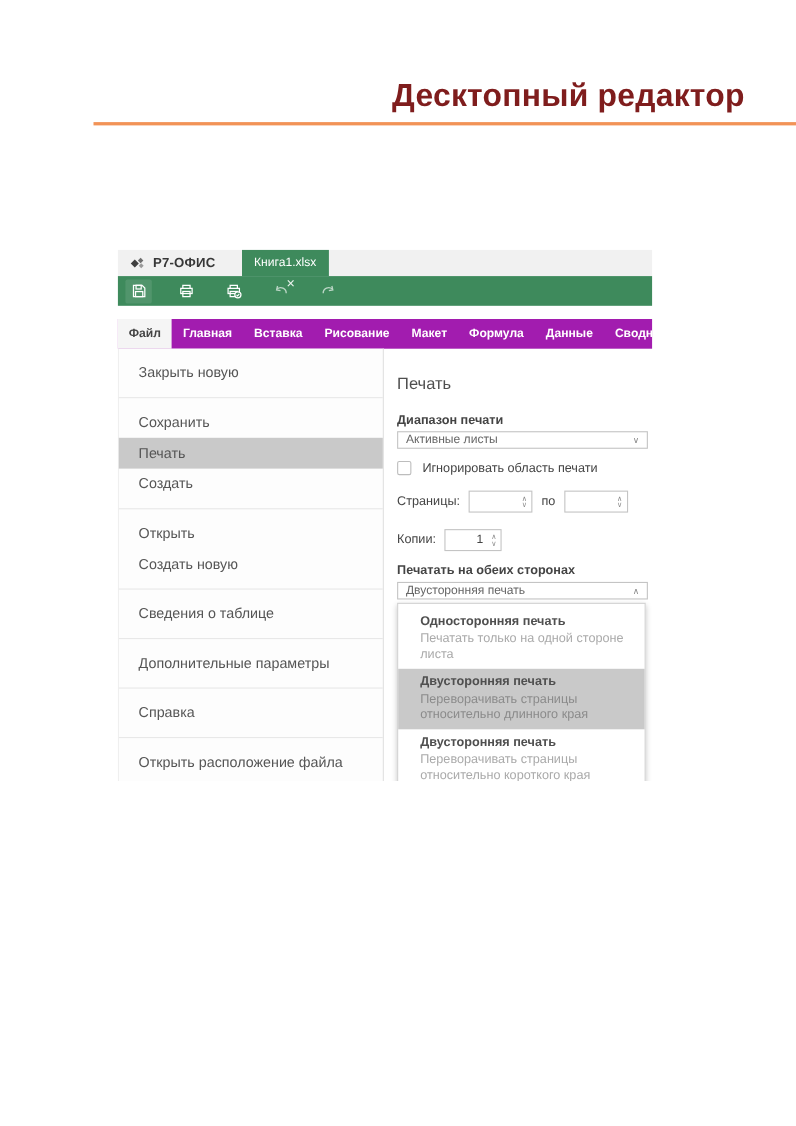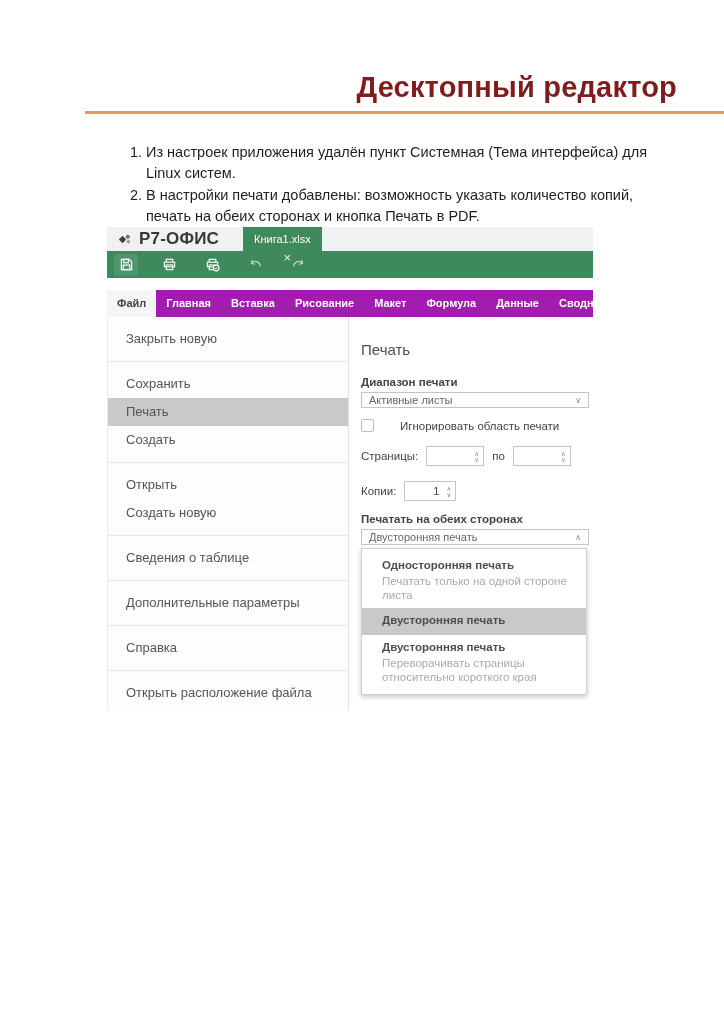--- a/index.html
+++ b/index.html
@@ -12,21 +12,21 @@
   .title-rule { position: absolute; top: 111px; left: 85px; right: 0; height: 3px; background: #F29357; }
   .notes { position: absolute; top: 142px; left: 121px; width: 548px; font-size: 14.5px; line-height: 21px; color: #1f1f1f; padding-left: 25px; }
   .notes li { margin-bottom: 1px; }
 
   
   .shot { position: absolute; left: 107px; top: 227px; width: 486px; height: 483px; overflow: hidden; background: #fff; }
 
   
   .shot-header { height: 24px; background: #f1f1f1; display: flex; align-items: stretch; }
   .brand { display: flex; align-items: center; gap: 6px; padding: 0 10px 0 11px; }
-  .brand-name { font-size: 17px; font-weight: 700; color: #383838; letter-spacing: 0.2px; }
+  .brand-name { font-size: 12px; font-weight: 700; color: #383838; letter-spacing: 0.2px; }
   .doc-tab { margin-left: 14px; display: flex; align-items: center; gap: 6px; padding: 0 11px; background: #3E8A5C; color: #fff; font-size: 11px; flex-direction: column; }
   .doc-tab .tab-label { white-space: nowrap; }
   .tab-close { margin-left: 10px; font-size: 13px; line-height: 1; opacity: .9; cursor: default; }
 
   
   .shot-toolbar { height: 27px; background: #3E8A5C; display: flex; align-items: center; padding-left: 7px; gap: 19px; }
   .tb-btn { width: 24px; height: 22px; display: flex; align-items: center; justify-content: center; border-radius: 2px; }
   .tb-btn.save { background: rgba(255,255,255,0.10); }
   .tb-btn svg { display: block; }
   .tb-btn.dim { opacity: .65; }
@@ -46,21 +46,21 @@
   .mitem { height: 28px; line-height: 28px; padding: 0 18px; white-space: nowrap; cursor: default; }
   .mitem.active { background: #c9c9c9; }
 
   
   .panel { flex: 1; padding: 24px 12px 0 12px; color: #444; }
   .panel-title { font-size: 15px; color: #4f4f4f; font-weight: 400; }
   .field-label { font-size: 11.5px; font-weight: 700; color: #444; margin-top: 18px; }
   .field-label.duplex { margin-top: 12px; }
   .select { margin-top: 4px; width: 228px; height: 16px; border: 1px solid #c4c4c4; background: #fff; display: flex; align-items: center; justify-content: space-between; padding: 0 7px; font-size: 11px; color: #666; }
   .select .chev { font-size: 8px; color: #888; }
-  .check-row { margin-top: 11px; display: flex; align-items: center; gap: 26px; }
+  .check-row { margin-top: 11px; display: flex; align-items: center; gap: 10px; }
   .checkbox { width: 13px; height: 13px; border: 1px solid #bdbdbd; border-radius: 2px; background: #fff; flex: none; }
   .check-label { font-size: 11.5px; color: #444; }
   .row { display: flex; align-items: center; gap: 8px; font-size: 11.5px; color: #444; }
   .pages-row { margin-top: 14px; }
   .copies-row { margin-top: 15px; }
   .spin { width: 58px; height: 20px; border: 1px solid #c4c4c4; background: #fff; display: inline-flex; align-items: stretch; }
   .copies-row .spin { width: 52px; }
   .spin-val { flex: 1; text-align: right; font-size: 11px; color: #444; line-height: 18px; padding-right: 3px; }
   .spin-arrows { width: 13px; display: flex; flex-direction: column; align-items: center; justify-content: center; gap: 1px; }
   .spin-arrows span { font-size: 6.5px; line-height: 5px; color: #8a8a8a; }
@@ -76,24 +76,20 @@
   .stray { position: absolute; left: 361px; top: 399px; width: 2px; height: 7px; background: #c0c0c0; }
 </style>
 </head>
 <body>
 
 <div class="page">
 
   <h1 class="doc-title">Десктопный редактор</h1>
   <div class="title-rule"></div>
 
-  <ol class="notes">
-    <li>Из настроек приложения удалён пункт Системная (Тема интерфейса) для Linux систем.</li>
-    <li>В настройки печати добавлены: возможность указать количество копий, печать на обеих сторонах и кнопка Печать в PDF.</li>
-  </ol>
 
   <div class="shot">
 
     <div class="shot-header">
       <div class="brand">
         <svg width="15" height="13" viewBox="0 0 16 14" aria-hidden="true">
           <rect x="2" y="4.2" width="5.6" height="5.6" fill="#3f3f3f" transform="rotate(45 4.8 7)"></rect>
           <rect x="8.6" y="2.2" width="3.8" height="3.8" fill="#6e6e6e" transform="rotate(45 10.5 4.1)"></rect>
           <rect x="9.4" y="7.6" width="3.4" height="3.4" fill="#9a9a9a" transform="rotate(45 11.1 9.3)"></rect>
         </svg>
@@ -238,20 +234,21 @@
           <span class="chev">∧</span>
         </div>
 
         <div class="dropdown">
           <div class="opt">
             <div class="opt-title">Односторонняя печать</div>
             <div class="opt-sub">Печатать только на одной стороне листа</div>
           </div>
           <div class="opt selected">
             <div class="opt-title">Двусторонняя печать</div>
+            <div class="opt-sub">Переворачивать страницы относительно длинного края</div>
           </div>
           <div class="opt">
             <div class="opt-title">Двусторонняя печать</div>
             <div class="opt-sub">Переворачивать страницы относительно короткого края</div>
           </div>
         </div>
       </div>
 
       <div class="stray"></div>
     </div>

